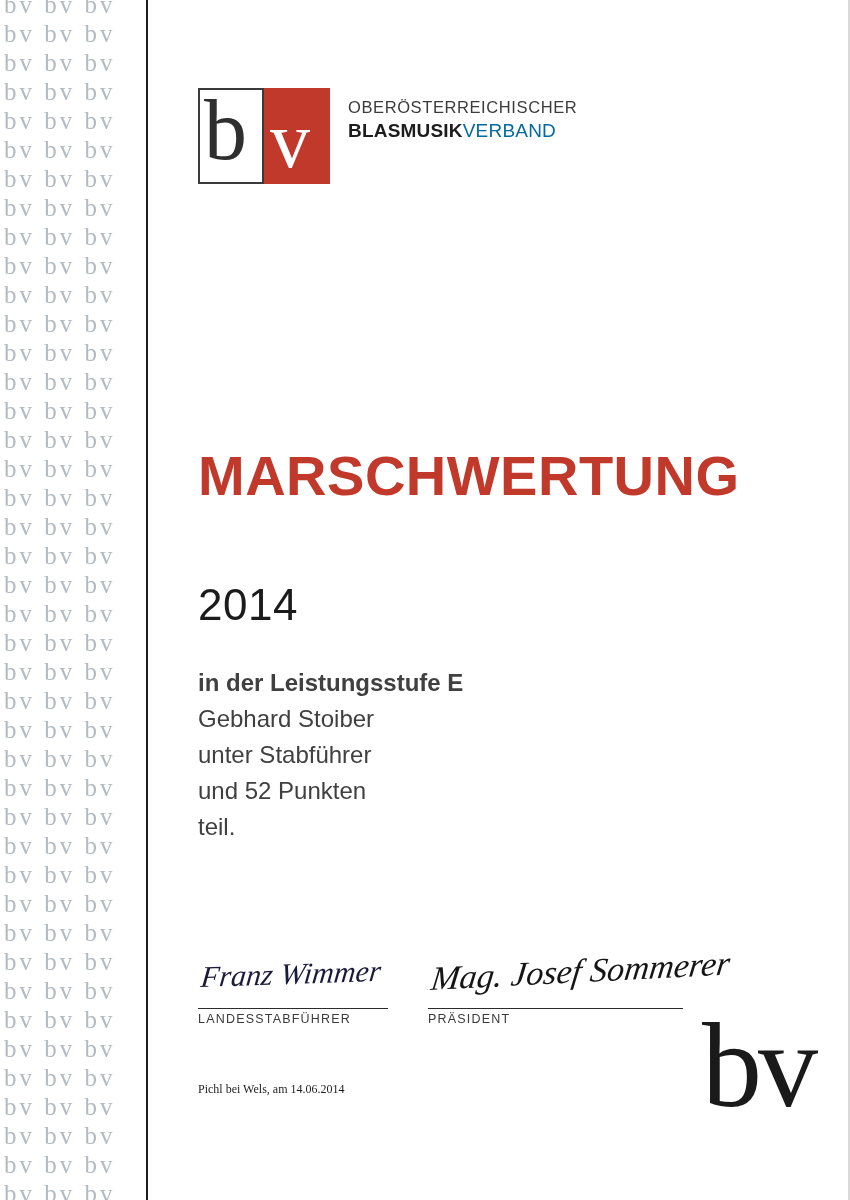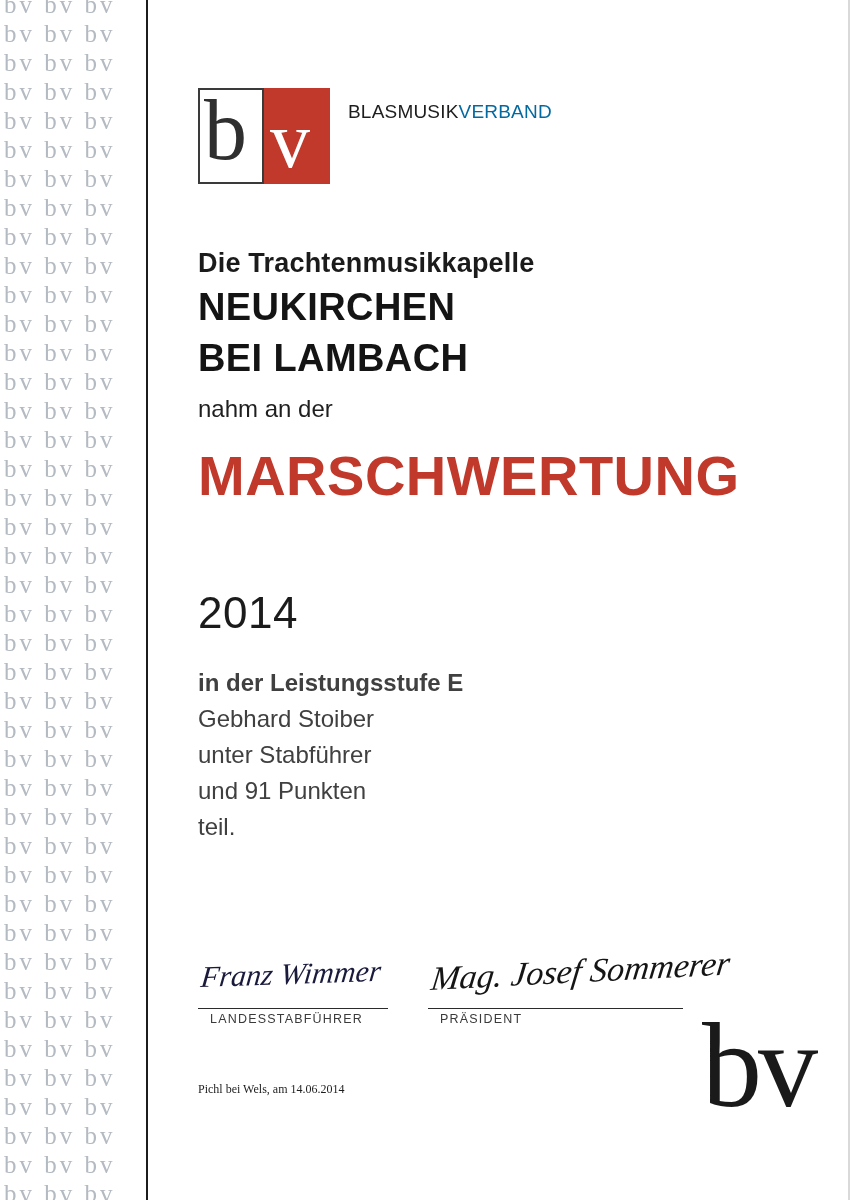--- a/index.html
+++ b/index.html
@@ -136,21 +136,21 @@
     color: #3b3b3b;
     font-weight: 400;
   }
   .logo-line2 {
     font-size: 19px;
     letter-spacing: 0.2px;
     color: #1d1d1d;
     margin-top: 3px;
   }
   .logo-line2 .bold {
-    font-weight: 400;
+    font-weight: 700;
     text-align: center;
   }
   .logo-line2 .light {
     font-weight: 400;
     color: #0369a1;
   }
 
   
   .intro {
     position: absolute;
@@ -191,21 +191,20 @@
   }
 
   .event-year {
     position: absolute;
     left: 50px;
     top: 580px;
     font-size: 44px;
     font-weight: 400;
     color: #1b1b1b;
     letter-spacing: 0.5px;
-    margin-top: 8px;
   }
 
   .details {
     position: absolute;
     left: 50px;
     top: 665px;
     width: 600px;
     font-size: 24px;
     color: #404040;
     line-height: 1.5;
@@ -247,21 +246,20 @@
   }
   .sig-rule {
     border-bottom: 1px solid #2b2b2b;
     margin-top: 2px;
   }
   .sig-caption {
     font-size: 12.5px;
     letter-spacing: 1.2px;
     color: #3a3a3a;
     margin-top: 3px;
-    margin-left: 12px;
   }
 
   .place-date {
     position: absolute;
     left: 50px;
     top: 1082px;
     font-size: 12px;
     color: #1d1d1d;
     font-family: Liberation Serif, serif;
   }
@@ -293,39 +291,34 @@
   <div class="content">
 
     <div class="logo-row">
       <div class="logo-mark">
         <div class="logo-b-box"></div>
         <div class="logo-v-box"></div>
         <div class="logo-b-glyph">b</div>
         <div class="logo-v-glyph">v</div>
       </div>
       <div class="logo-text">
+        <div class="logo-line1">OBERÖSTERREICHISCHER</div>
         <div class="logo-line2"><span class="bold">BLASMUSIK</span><span class="light">VERBAND</span></div>
       </div>
     </div>
 
-    <div class="intro">
-      <div class="line-ensemble">Die Trachtenmusikkapelle</div>
-      <div class="line-town">NEUKIRCHEN</div>
-      <div class="line-town">BEI LAMBACH</div>
-      <div class="line-participated">nahm an der</div>
-    </div>
 
     <div class="event-title">MARSCHWERTUNG</div>
     <div class="event-year">2014</div>
 
     <div class="details">
       <div class="strong">in der Leistungsstufe E</div>
       <div>Gebhard Stoiber</div>
       <div>unter Stabführer</div>
-      <div>und 91 Punkten</div>
+      <div>und 52 Punkten</div>
       <div>teil.</div>
     </div>
 
     <div class="sig-area">
       <div class="sig-block left">
         <div class="sig-ink">Franz Wimmer</div>
         <div class="sig-rule"></div>
         <div class="sig-caption">LANDESSTABFÜHRER</div>
       </div>
       <div class="sig-block right">

